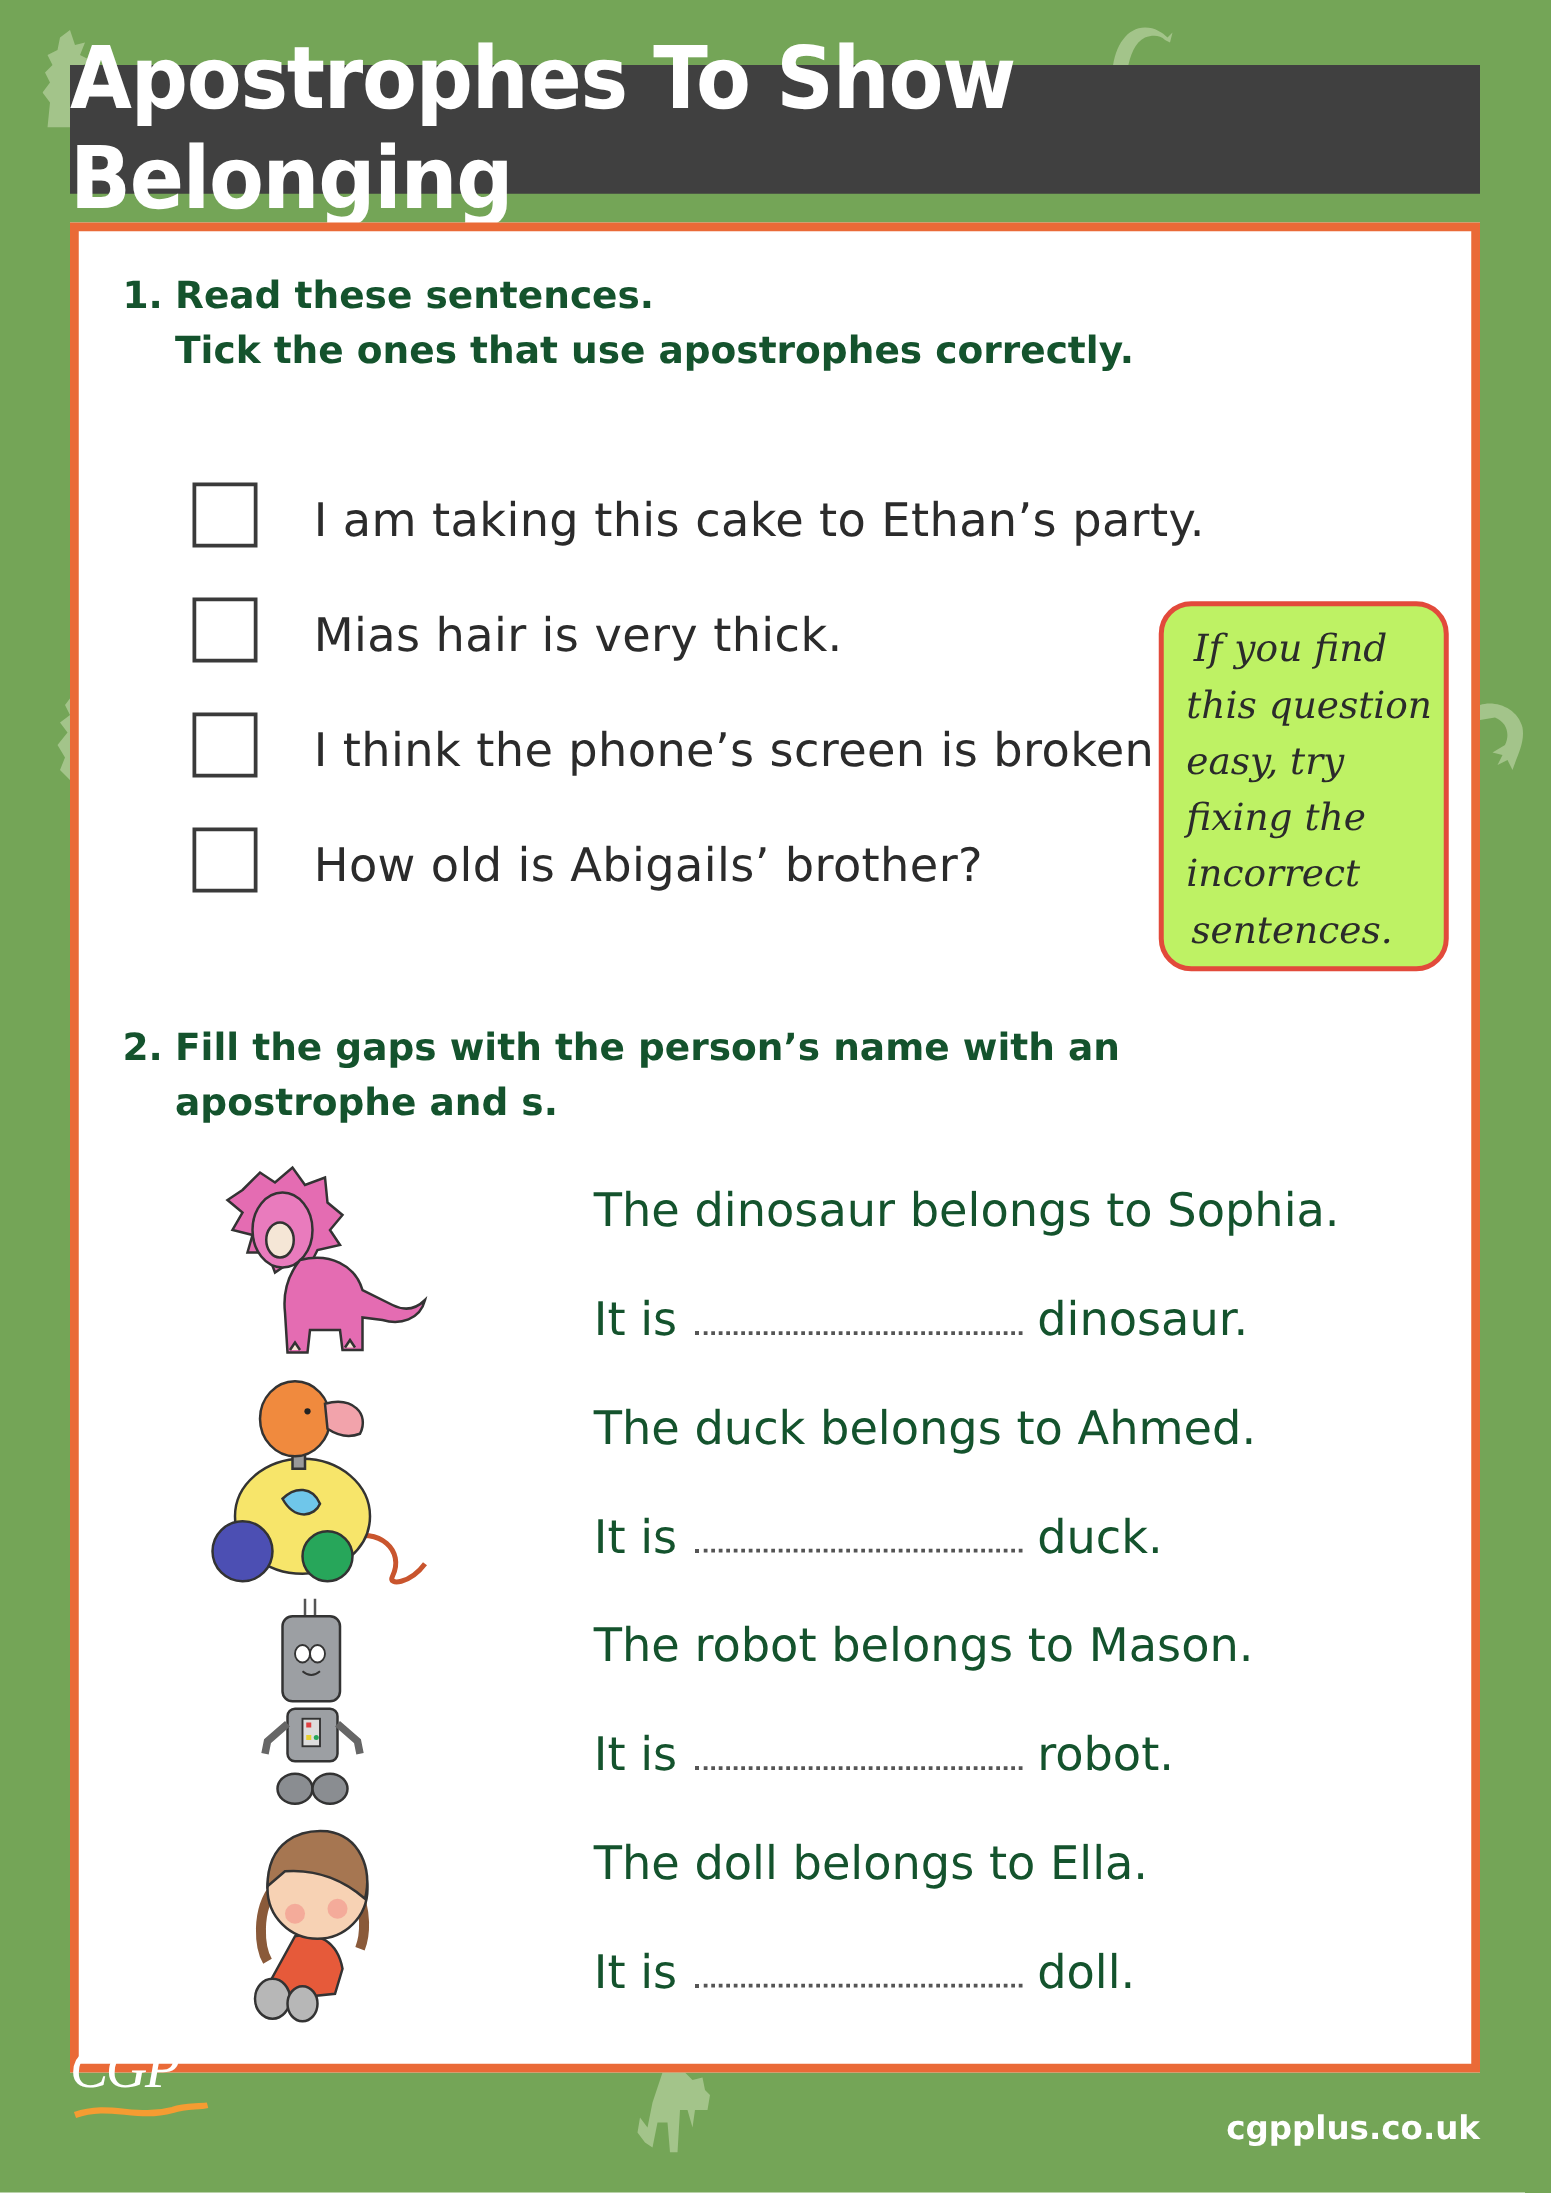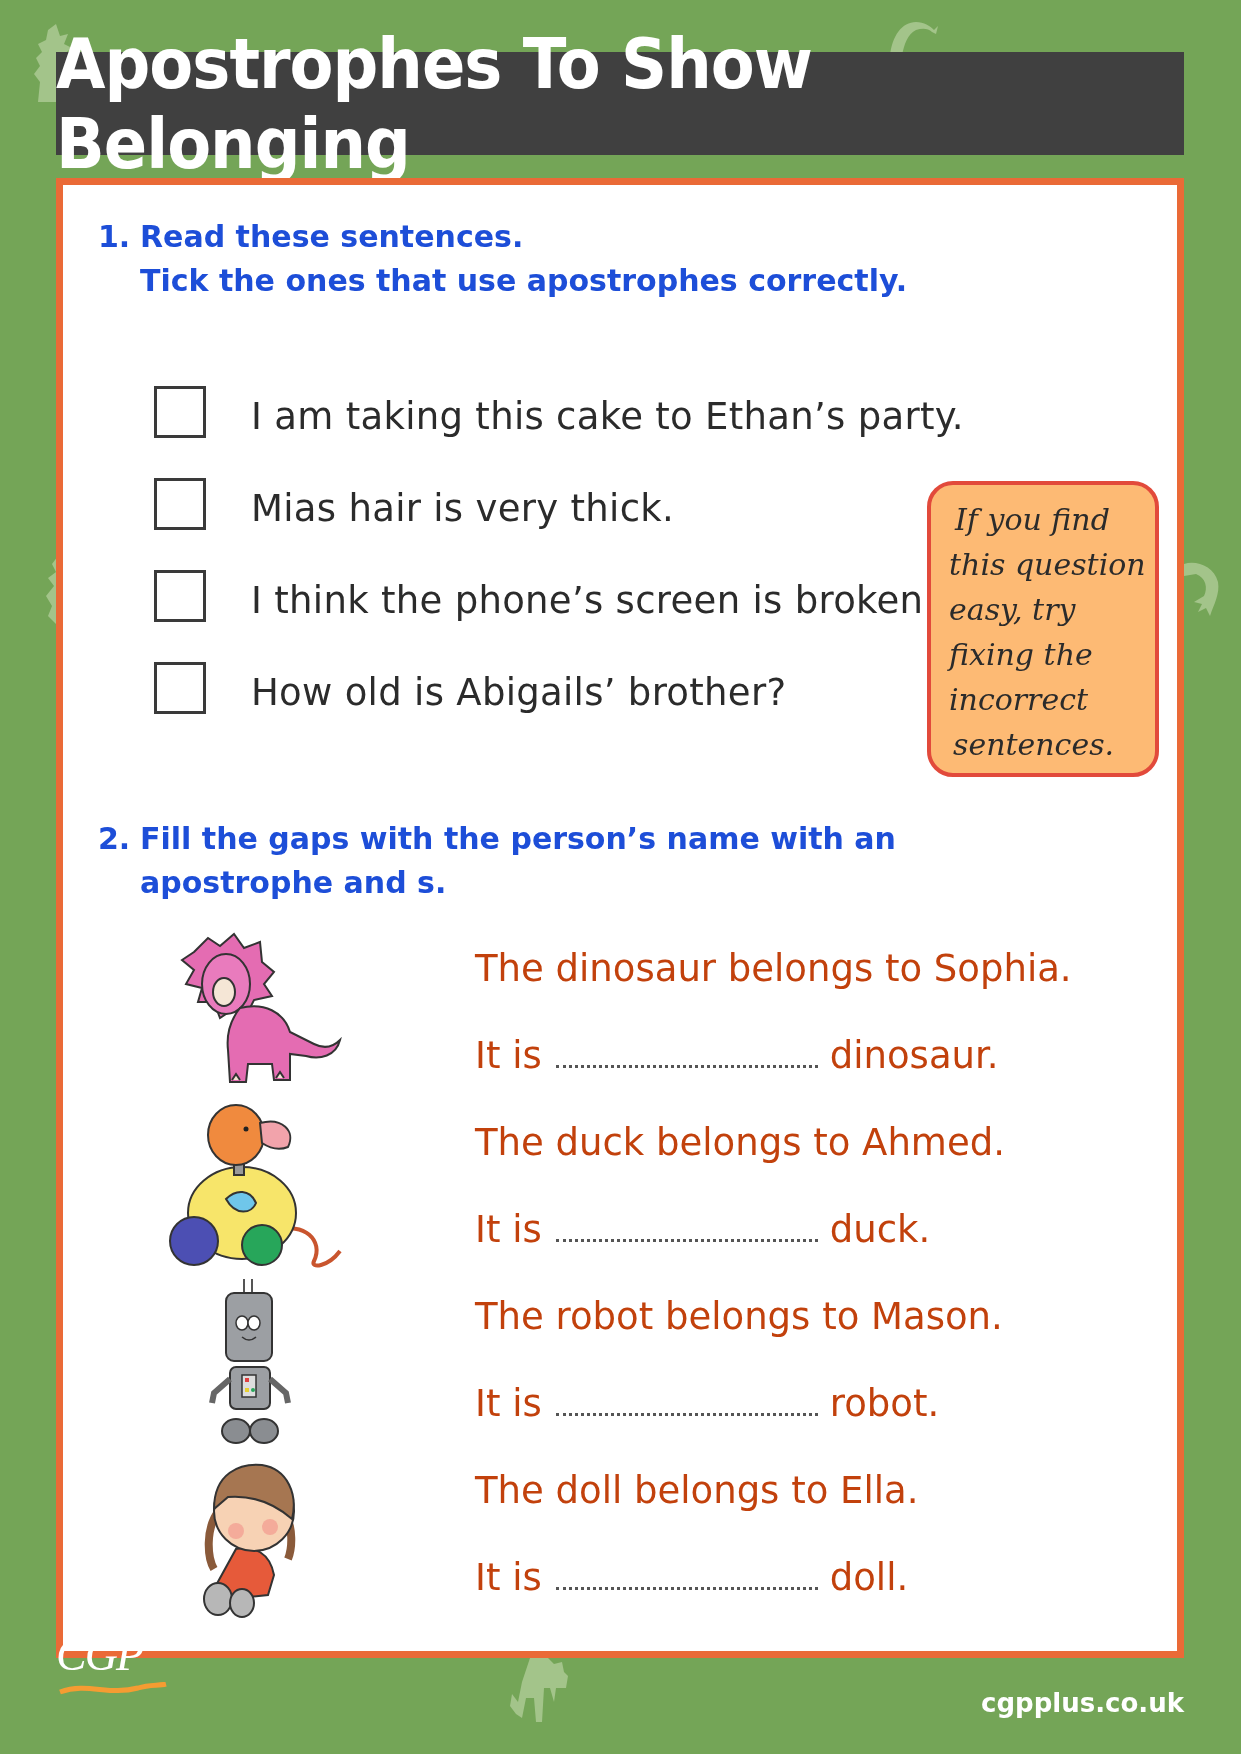--- a/index.html
+++ b/index.html
@@ -31,21 +31,21 @@
     }
     .panel {
       position: absolute;
       left: 56px; top: 178px;
       width: 1128px; height: 1480px;
       background: #ffffff;
       border: 7px solid #ea6a37;
     }
     .q-heading {
       position: absolute;
-      color: #1d4ed8;
+      color: #14532d;
       font-family: "DejaVu Sans", sans-serif;
       font-weight: bold;
       font-size: 30px;
       line-height: 44px;
     }
     .q-heading .num { display: inline-block; width: 42px; }
     .q-heading .indent { padding-left: 42px; display: block; }
     .tick-list { position: absolute; left: 91px; top: 161px; }
     .tick-row {
       display: flex; align-items: flex-end;
@@ -63,21 +63,21 @@
       color: #2b2b2b;
       font-family: "DejaVu Sans", sans-serif;
       font-size: 37px;
       font-weight: normal;
       letter-spacing: 0.3px;
     }
     .tip-box {
       position: absolute;
       left: 864px; top: 296px;
       width: 232px; height: 296px;
-      background: #fdba74;
+      background: #bef264;
       border: 4px solid #e24a3b;
       border-radius: 26px;
       padding: 12px 14px 10px 18px;
       color: #2b2b2b;
       font-family: "DejaVu Serif", serif;
       font-style: italic;
       font-size: 30px;
       line-height: 45px;
     }
     .tip-box span { display: block; white-space: nowrap; }
@@ -88,21 +88,21 @@
     }
     .toy {
       position: absolute;
       left: 96px; top: 0;
       width: 200px; height: 174px;
       display: flex; align-items: center; justify-content: center;
     }
     .fill-text {
       position: absolute;
       left: 412px; top: 0;
-      color: #c2410c;
+      color: #14532d;
       font-family: "DejaVu Sans", sans-serif;
       font-size: 37px;
       line-height: 87px;
     }
     .fill-text .line { display: block; white-space: nowrap; }
     .gap {
       display: inline-block;
       width: 262px;
       border-bottom: 3px dotted #555;
       height: 30px;

